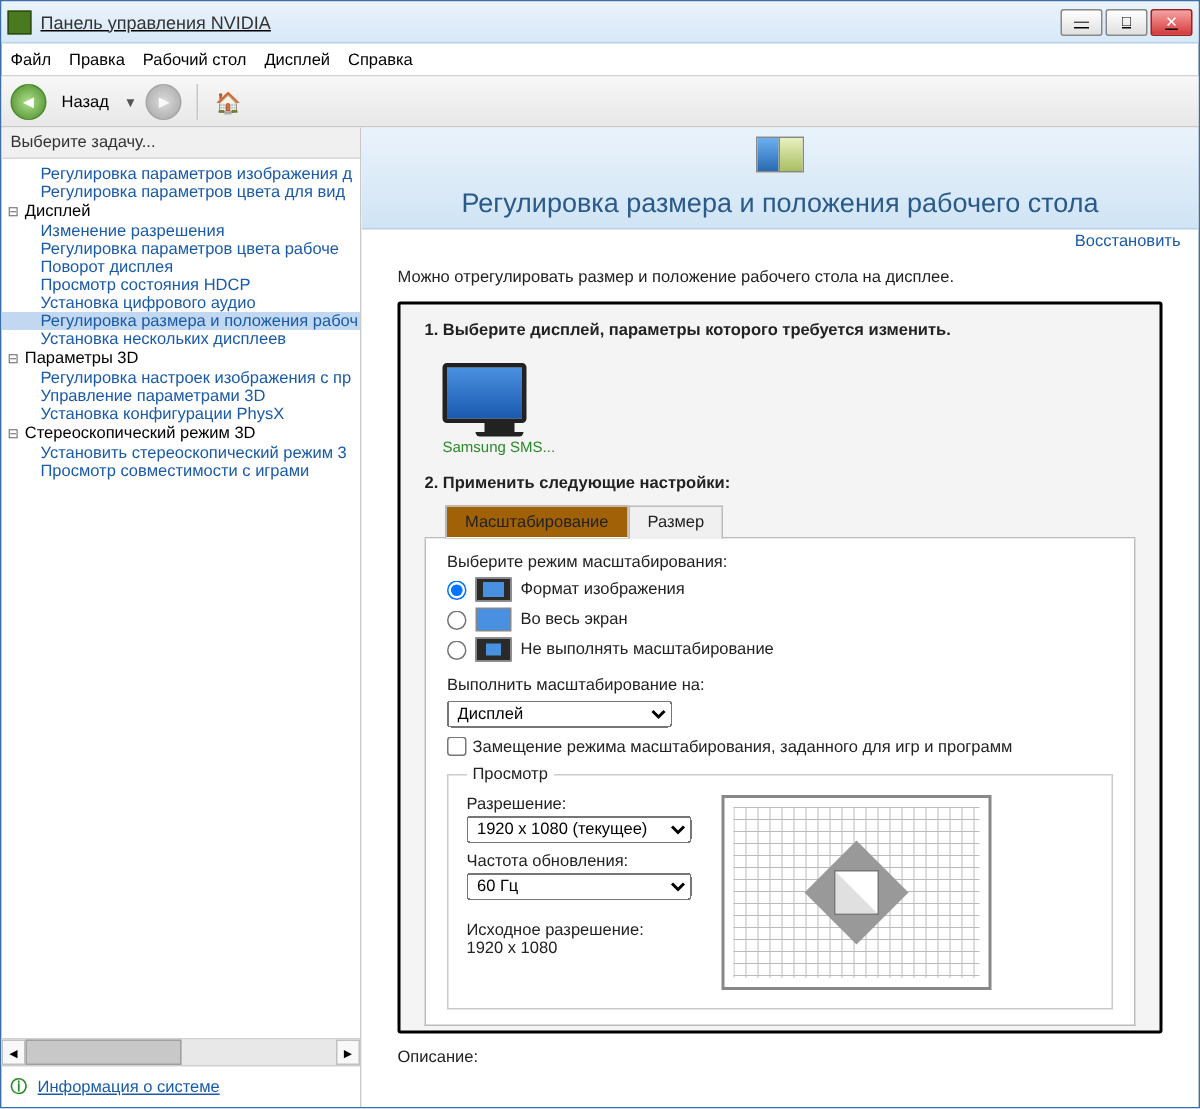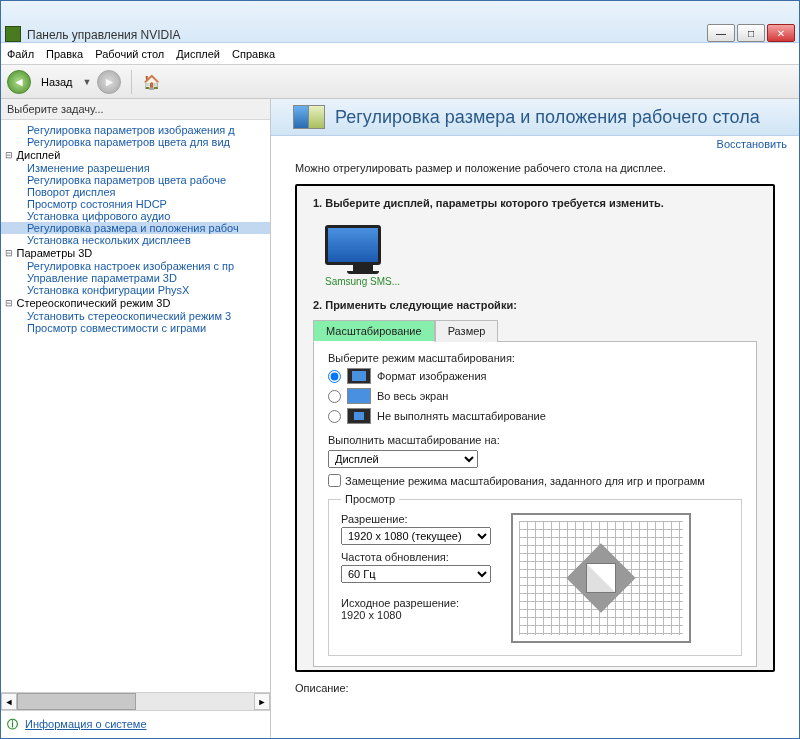--- a/index.html
+++ b/index.html
@@ -1,66 +1,66 @@
 <!DOCTYPE html>
 <html><head>
 <meta charset="utf-8">
 <style>
 * { box-sizing: border-box; margin: 0; padding: 0; font-family: "Segoe UI", Tahoma, sans-serif; }
 body { background: #fff; width: 800px; height: 739px; overflow: hidden; }
 .window { width: 800px; height: 739px; border: 1px solid #3a6ea5; display: flex; flex-direction: column; }
-.titlebar { height: 42px; background: linear-gradient(#eaf3fb, #d7e8f7); display: flex; align-items: flex-end; padding: 0 4px; border-bottom: 1px solid #b8d0e8; }
+.titlebar { height: 28px; background: linear-gradient(#eaf3fb, #d7e8f7); display: flex; align-items: center; padding: 0 4px; border-bottom: 1px solid #b8d0e8; text-decoration: underline; }
 .titlebar .icon { width: 16px; height: 16px; background: #4a7a1f; border: 1px solid #2d4d10; margin-right: 6px; }
 .titlebar .title { font-size: 12px; color: #333; flex: 1; }
 .winbtns { display: flex; gap: 2px; }
 .winbtn { width: 28px; height: 18px; border: 1px solid #888; border-radius: 2px; display: flex; align-items: center; justify-content: center; font-size: 10px; background: linear-gradient(#fff,#e0e0e0); cursor: pointer; }
 .winbtn.close { background: linear-gradient(#f5a3a3,#d43a3a); color: #fff; border-color: #a02020; }
 .menubar { height: 22px; display: flex; align-items: center; padding: 0 6px; font-size: 11px; gap: 12px; border-bottom: 1px solid #d0d0d0; }
 .menubar span { cursor: pointer; }
 .toolbar { height: 34px; background: linear-gradient(#f7f7f7,#e8e8e8); border-bottom: 1px solid #c8c8c8; display: flex; align-items: center; padding: 0 6px; gap: 6px; }
 .navbtn { width: 24px; height: 24px; border-radius: 50%; border: 1px solid #4a8a2a; background: radial-gradient(#aee08a,#4a8a2a); display:flex;align-items:center;justify-content:center;color:#fff;font-size:12px;cursor:pointer; }
 .navbtn.disabled { filter: grayscale(1); opacity: .6; cursor:default; }
 .back-label { font-size: 11px; margin: 0 4px; }
 .dropdown-arrow { font-size: 9px; color: #555; }
 .sep { width:1px; height:24px; background:#c8c8c8; margin:0 4px; }
 .home { width:20px;height:20px;display:flex;align-items:center;justify-content:center;font-size:14px;cursor:pointer; }
 .main { flex:1; display:flex; overflow:hidden; }
-.sidebar { width: 270px; border-right:1px solid #c8c8c8; display:flex;flex-direction:column; background:#fff; }
+.sidebar { width: 240px; border-right:1px solid #c8c8c8; display:flex;flex-direction:column; background:#fff; }
 .task-label { font-size:11px; padding:4px 6px; color:#333; background:#f0f0f0; border-bottom:1px solid #d8d8d8; }
 .tree { flex:1; overflow:auto; font-size:11px; padding:4px 0; }
 .tree-node { padding: 1px 0 1px 14px; white-space:nowrap; }
 .tree-node.cat { color:#000; font-weight:normal; padding-left:4px; display:flex; align-items:center; gap:2px; }
 .tree-node.cat::before { content:"⊟"; font-size:9px; color:#666; margin-right:2px; }
 .tree-item { color:#1a5ba8; padding-left:26px; cursor:pointer; }
 .tree-item.sel { background:#c2d8f0; }
 .hscroll { height:18px; border-top:1px solid #d0d0d0; display:flex; background:#f0f0f0; }
 .hscroll .arrow { width:16px; border:1px solid #c0c0c0; background:#f8f8f8; display:flex;align-items:center;justify-content:center;font-size:9px; }
 .hscroll .track { flex:1; background:#e8e8e8; position:relative; }
 .hscroll .thumb { position:absolute; left:0; width:50%; top:0; bottom:0; background:#c8c8c8; border:1px solid #a0a0a0; }
 .sysinfo { padding:6px; border-top:1px solid #d0d0d0; font-size:11px; }
 .sysinfo a { color:#1a5ba8; text-decoration:underline; cursor:pointer; }
 .sysinfo .i { color:#2a8a2a; font-weight:bold; margin-right:4px; }
 .content { flex:1; display:flex; flex-direction:column; background:#fff; overflow:hidden; }
-.header { background:linear-gradient(#eaf3fb,#d0e4f5); padding:6px 22px; border-bottom:1px solid #b8d0e8; display:flex; align-items:center; gap:10px; }
+.header { background:linear-gradient(#eaf3fb,#d0e4f5); padding:6px 4px; border-bottom:1px solid #b8d0e8; display:flex; align-items:center; gap:10px;flex-direction:column; }
 .header .hicon { width:32px; height:24px; background:#fff; border:1px solid #888; display:flex; }
 .header .hicon .m1 { width:50%; background:linear-gradient(#6ab0f0,#2a6ab0); border-right:1px solid #888; }
 .header .hicon .m2 { width:50%; background:linear-gradient(#e8f0c0,#a8c060); }
 .header h1 { font-size:18px; font-weight:normal; color:#2a5a8a; flex:1; }
 .restore { font-size:11px; color:#1a5ba8; cursor:pointer; text-align:right; padding:2px 12px; }
 .body { flex:1; padding:10px 24px; overflow:auto; font-size:11px; color:#222; }
 .panel { background:#f4f4f4; border:2px solid #000000; border-radius:2px; padding:3px 16px; margin-top:10px; }
 .step { font-weight:bold; margin:8px 0; }
 .monitor { display:inline-block; text-align:center; margin:8px 0 4px 12px; cursor:pointer; }
 .monitor .screen { width:56px; height:40px; background:linear-gradient(#4a90e0,#1a5ab0); border:3px solid #222; border-radius:3px; }
 .monitor .stand { width:20px; height:6px; background:#222; margin:0 auto; }
 .monitor .base { width:32px; height:3px; background:#222; margin:0 auto; border-radius:0 0 3px 3px; }
 .monitor .mlabel { color:#2a8a2a; font-size:10px; margin-top:2px; }
 .tabs { display:flex; border-bottom:1px solid #bbb; margin-top:8px; }
 .tab { padding:4px 12px; border:1px solid #bbb; border-bottom:none; background:#f0f0f0; font-size:11px; cursor:pointer; position:relative; top:1px; }
-.tab.active { background:#86efac; border-bottom:1px solid #fff; }
+.tab.active { background:#a16207; border-bottom:1px solid #fff;margin-left:14px; }
 .tabcontent { border:1px solid #bbb; border-top:none; padding:10px 14px; background:#fff; }
 .radiorow { display:flex; align-items:center; gap:6px; margin:4px 0; }
 .radiorow input { cursor:pointer; }
 .minimon { width:24px; height:16px; background:#2a2a2a; border:1px solid #888; display:inline-flex; align-items:center; justify-content:center; }
 .minimon .inner { background:#4a90e0; }
 .minimon .inner.aspect { width:14px; height:10px; }
 .minimon .inner.full { width:22px; height:14px; }
 .minimon .inner.none { width:10px; height:8px; }
 .subhead { margin:10px 0 4px; }
 select { font-size:11px; padding:1px 2px; min-width:150px; cursor:pointer; }

